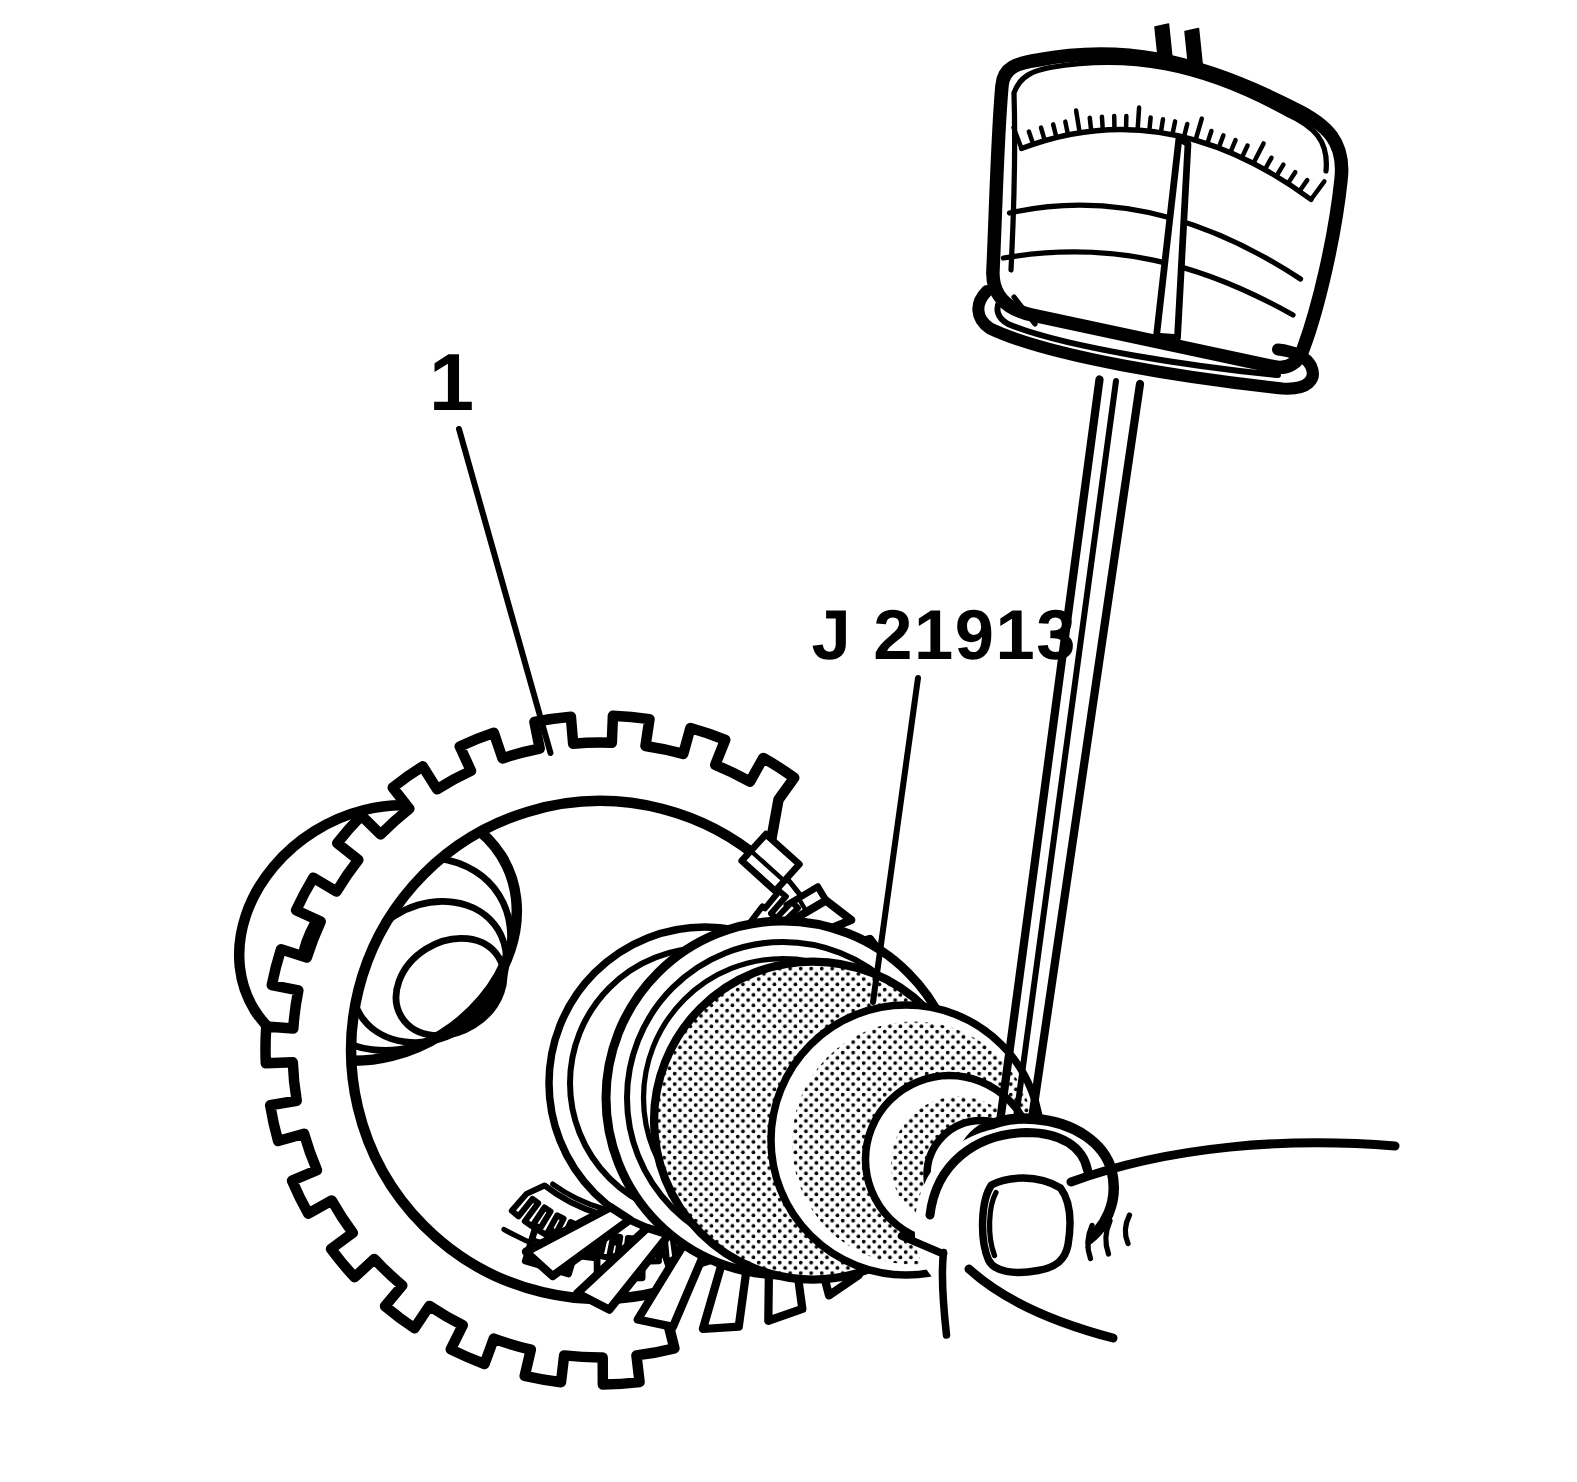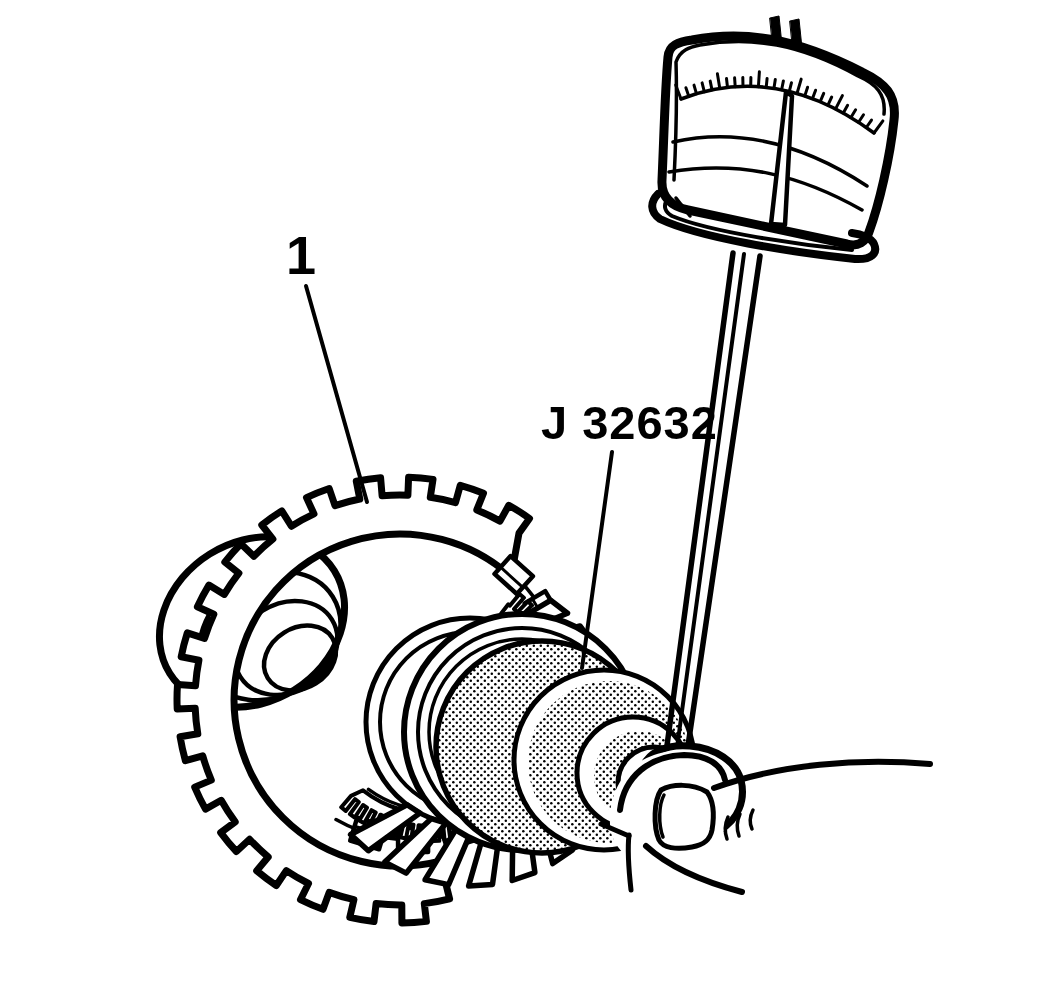--- a/index.html
+++ b/index.html
@@ -147,14 +147,14 @@
         <path fill="none" stroke="#000000" stroke-linejoin="round" stroke-linecap="round" d="M 667 200 C 663 206 665 212 672 216 C 710 232 800 245 852 250" stroke-width="4"></path>
         <path fill="none" stroke="#000000" stroke-linejoin="round" stroke-linecap="round" d="M 676 198 L 690 216" stroke-width="3.5"></path>
       </g>
     <g id="g-leaders">
         <path fill="none" stroke="#000000" stroke-linejoin="round" stroke-linecap="round" d="M 306 286 L 367 502" stroke-width="4"></path>
         <path fill="none" stroke="#000000" stroke-linejoin="round" stroke-linecap="round" d="M 612 452 L 582 668" stroke-width="4"></path>
       </g>
   </svg>
 
   <div class="callout" id="callout-1">1</div>
-  <div class="callout" id="callout-tool">J 32632</div>
+  <div class="callout" id="callout-tool">J 21913</div>
 </div>
 
 </body></html>

